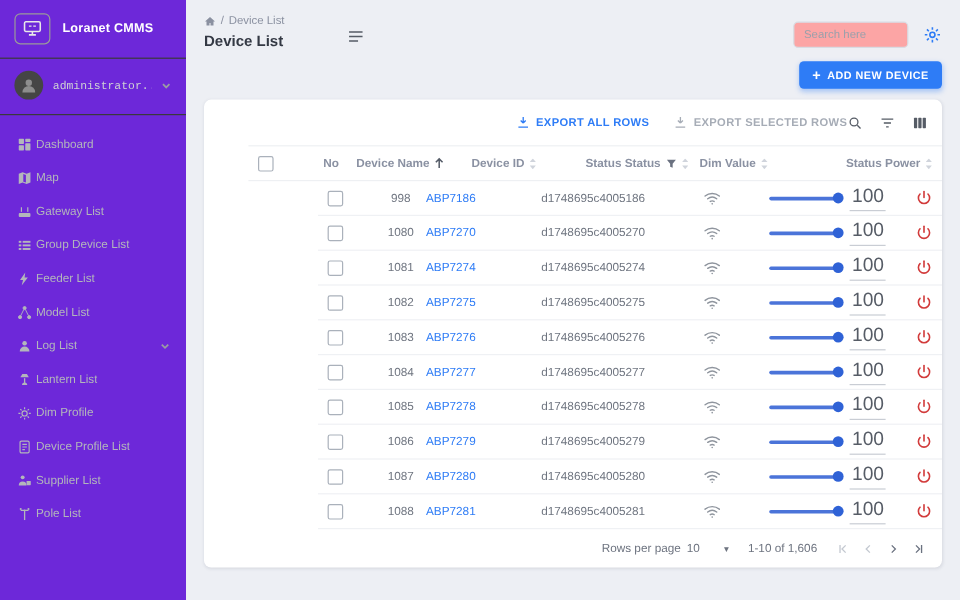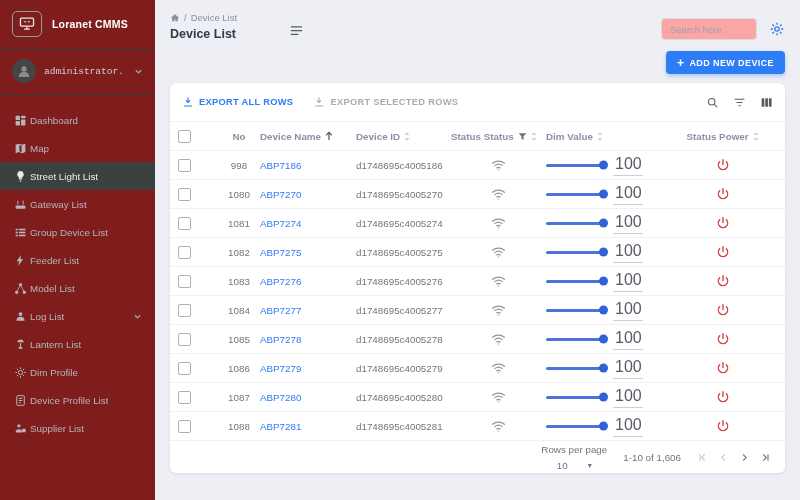--- a/index.html
+++ b/index.html
@@ -1,20 +1,20 @@
 <!DOCTYPE html>
 <html><head>
 <meta charset="utf-8">
 <style>
   * { margin:0; padding:0; box-sizing:border-box; }
   html,body { width:800px; height:500px; overflow:hidden; }
   body { display:flex; background:#edeff4; font-family:"Liberation Sans", sans-serif; color:#3a3f4a; }
 
   
-  .sidebar { width:155px; height:500px; background:#7f1d1d; flex-shrink:0; display:flex; flex-direction:column; }
+  .sidebar { width:155px; height:500px; background:#6d28d9; flex-shrink:0; display:flex; flex-direction:column; }
   .sb-header { display:flex; align-items:center; gap:10px; padding:11px 12px; border-bottom:1px solid #3a3a3a; }
   .logo-box { width:30px; height:26px; border:1.5px solid #9a9a9a; border-radius:5px; display:flex; align-items:center; justify-content:center; flex-shrink:0; }
   .sb-title { color:#ffffff; font-size:10.5px; font-weight:bold; letter-spacing:.2px; }
   .sb-user { display:flex; align-items:center; gap:8px; padding:10px 12px 12px; border-bottom:1px solid #3a3a3a;font-family:Liberation Mono, monospace; }
   .avatar { width:24px; height:24px; border-radius:50%; background:#454545; display:flex; align-items:center; justify-content:center; flex-shrink:0; overflow:hidden; }
   .sb-user-name { color:#cfd1d4; font-size:9.5px; flex:1; white-space:nowrap; overflow:hidden; }
   .nav { padding-top:10px; flex:1; overflow:hidden; }
   .nav-item { display:flex; align-items:center; gap:2px; height:28px; padding:0 13px; color:#b3b6bb; font-size:9.8px; cursor:pointer; }
   .nav-item.active { background:#3e3f40; color:#eceef0; }
   .nicon { width:15px; height:15px; display:flex; align-items:center; justify-content:center; flex-shrink:0; color:#b3b6bb; }
@@ -31,21 +31,21 @@
   .hamburger { margin-left:52px; margin-top:8px; cursor:pointer; display:flex; }
   .mh-right { display:flex; align-items:center; gap:12px; margin-top:6px; }
   .search-box { width:96px; height:22px; background:#fca5a5; border:1px solid #d8dce3; border-radius:4px; font-size:9.5px; padding:0 8px; color:#3a3f4a; outline:none; }
   .search-box::placeholder { color:#9aa0ab; }
   .gear-btn { display:flex; cursor:pointer; }
   .add-row { display:flex; justify-content:flex-end; margin-top:10px; }
   .add-btn { height:23px; background:#2e7cf6; color:#fff; border:none; border-radius:4px; font-family:inherit; font-size:9px; font-weight:bold; letter-spacing:.4px; padding:0 11px; display:flex; align-items:center; gap:5px; cursor:pointer; box-shadow:0 2px 4px rgba(46,124,246,.35); }
   .add-plus { font-size:12px; font-weight:bold; line-height:1; }
 
   
-  .card { margin-top:9px; background:#fff; border-radius:6px; box-shadow:0 1px 3px rgba(20,30,60,.1); display:flex; flex-direction:column; }
+  .card { margin-top:9px; background:#fff; border-radius:6px; box-shadow:0 1px 3px rgba(20,30,60,.1); display:flex; flex-direction:column;align-items:flex-end; }
   .toolbar { height:38px; display:flex; align-items:center; justify-content:space-between; padding:0 12px; }
   .tb-left { display:flex; align-items:center; gap:20px; }
   .export-btn { display:flex; align-items:center; gap:5px; font-size:9.3px; font-weight:bold; letter-spacing:.3px; color:#2e7cf6; cursor:pointer; background:none; border:none; font-family:inherit; }
   .export-btn.disabled { color:#a6acb6; }
   .tb-right { display:flex; align-items:center; gap:14px; }
   .tb-icon { display:flex; cursor:pointer; }
 
   .tgrid { display:grid; grid-template-columns:40px 42px 96px 95px 95px 122px 1fr; align-items:center; padding:0 8px; }
   .thead { height:30px; border-top:1px solid #eef0f3; border-bottom:1px solid #eef0f3; }
   .th { font-size:9.8px; font-weight:bold; color:#8a91a2; display:flex; align-items:center; gap:4px; }
@@ -56,21 +56,21 @@
   .td.c-status { justify-content:center; }
   .name-link { color:#2e7cf6; cursor:pointer; }
   .checkbox { width:13px; height:13px; border:1.5px solid #aab1bb; border-radius:2px; display:inline-block; cursor:pointer; background:#fff; }
   .c-dim { gap:9px; }
   .slider { position:relative; width:58px; height:3px; background:#4b74d9; border-radius:2px; display:inline-block; cursor:pointer; flex-shrink:0; }
   .slider .dot { position:absolute; right:-4px; top:50%; transform:translateY(-50%); width:9px; height:9px; border-radius:50%; background:#2f62d6; }
   .dimval { font-size:16px; color:#565c66; border-bottom:1px solid #c9cdd4; width:30px; padding:1px 2px 2px; cursor:text; }
   .sort-faint { display:flex; opacity:.85; }
 
   .tfoot { height:32px; display:flex; align-items:center; justify-content:flex-end; gap:16px; padding:0 14px; font-size:9.8px; color:#6e7480; }
-  .rpp { display:flex; align-items:center; gap:5px;flex-direction:column; }
+  .rpp { display:flex; align-items:center; gap:5px; }
   .rpp-select { display:flex; align-items:center; gap:20px; cursor:pointer; }
   .caret-down { font-size:8px; color:#6e7480; }
   .pager { display:flex; align-items:center; gap:10px; }
   .pg-btn { display:flex; cursor:pointer; }
 </style>
 </head>
 <body>
 
 <div class="sidebar">
   <div class="sb-header">
@@ -112,30 +112,20 @@
       <span class="nlabel">Dashboard</span>
     </div>
     <div class="nav-item">
       <span class="nicon">
           <svg width="13" height="13" viewBox="0 0 24 24" fill="currentColor">
             <path d="M9 3 3 5.2v15.6L9 18.6l6 2.2 6-2.2V3l-6 2.2L9 3zm1 2.6 4 1.5v11.7l-4-1.5V5.6z"></path>
           </svg>
         </span>
       <span class="nlabel">Map</span>
     </div>
-    <div class="nav-item active">
-      <span class="nicon">
-          <svg width="13" height="13" viewBox="0 0 24 24" fill="currentColor">
-            <path d="M12 2a6 6 0 0 0-3.2 11.1V16h6.4v-2.9A6 6 0 0 0 12 2z"></path>
-            <rect x="9.5" y="17.3" width="5" height="1.8" rx=".9"></rect>
-            <rect x="10.3" y="20.2" width="3.4" height="1.6" rx=".8"></rect>
-          </svg>
-        </span>
-      <span class="nlabel">Street Light List</span>
-    </div>
     <div class="nav-item">
       <span class="nicon">
           <svg width="13" height="13" viewBox="0 0 24 24" fill="currentColor">
             <rect x="3" y="14" width="18" height="6" rx="1.5"></rect>
             <rect x="6.2" y="5" width="1.8" height="7"></rect>
             <rect x="16" y="5" width="1.8" height="7"></rect>
             <circle cx="6.8" cy="17" r="1"></circle>
             <circle cx="10" cy="17" r="1"></circle>
           </svg>
         </span>
@@ -218,20 +208,31 @@
     <div class="nav-item">
       <span class="nicon">
           <svg width="13" height="13" viewBox="0 0 24 24" fill="currentColor">
             <circle cx="9" cy="7" r="3"></circle>
             <path d="M3 19.5a6 6 0 0 1 12 0z"></path>
             <rect x="15" y="12.5" width="6.5" height="6.5" rx="1"></rect>
           </svg>
         </span>
       <span class="nlabel">Supplier List</span>
     </div>
+    <div class="nav-item">
+      <span class="nicon">
+          <svg width="13" height="13" viewBox="0 0 24 24" fill="currentColor">
+            <rect x="11" y="5" width="2" height="16"></rect>
+            <path d="M6 5h12v2H6z"></path>
+            <circle cx="6" cy="4" r="1.6"></circle>
+            <circle cx="18" cy="4" r="1.6"></circle>
+          </svg>
+        </span>
+      <span class="nlabel">Pole List</span>
+    </div>
   </div>
 </div>
 
 <div class="main">
 
   <div class="main-header">
     <div class="mh-left">
       <div>
         <div class="breadcrumb">
           <span style="display:flex">

